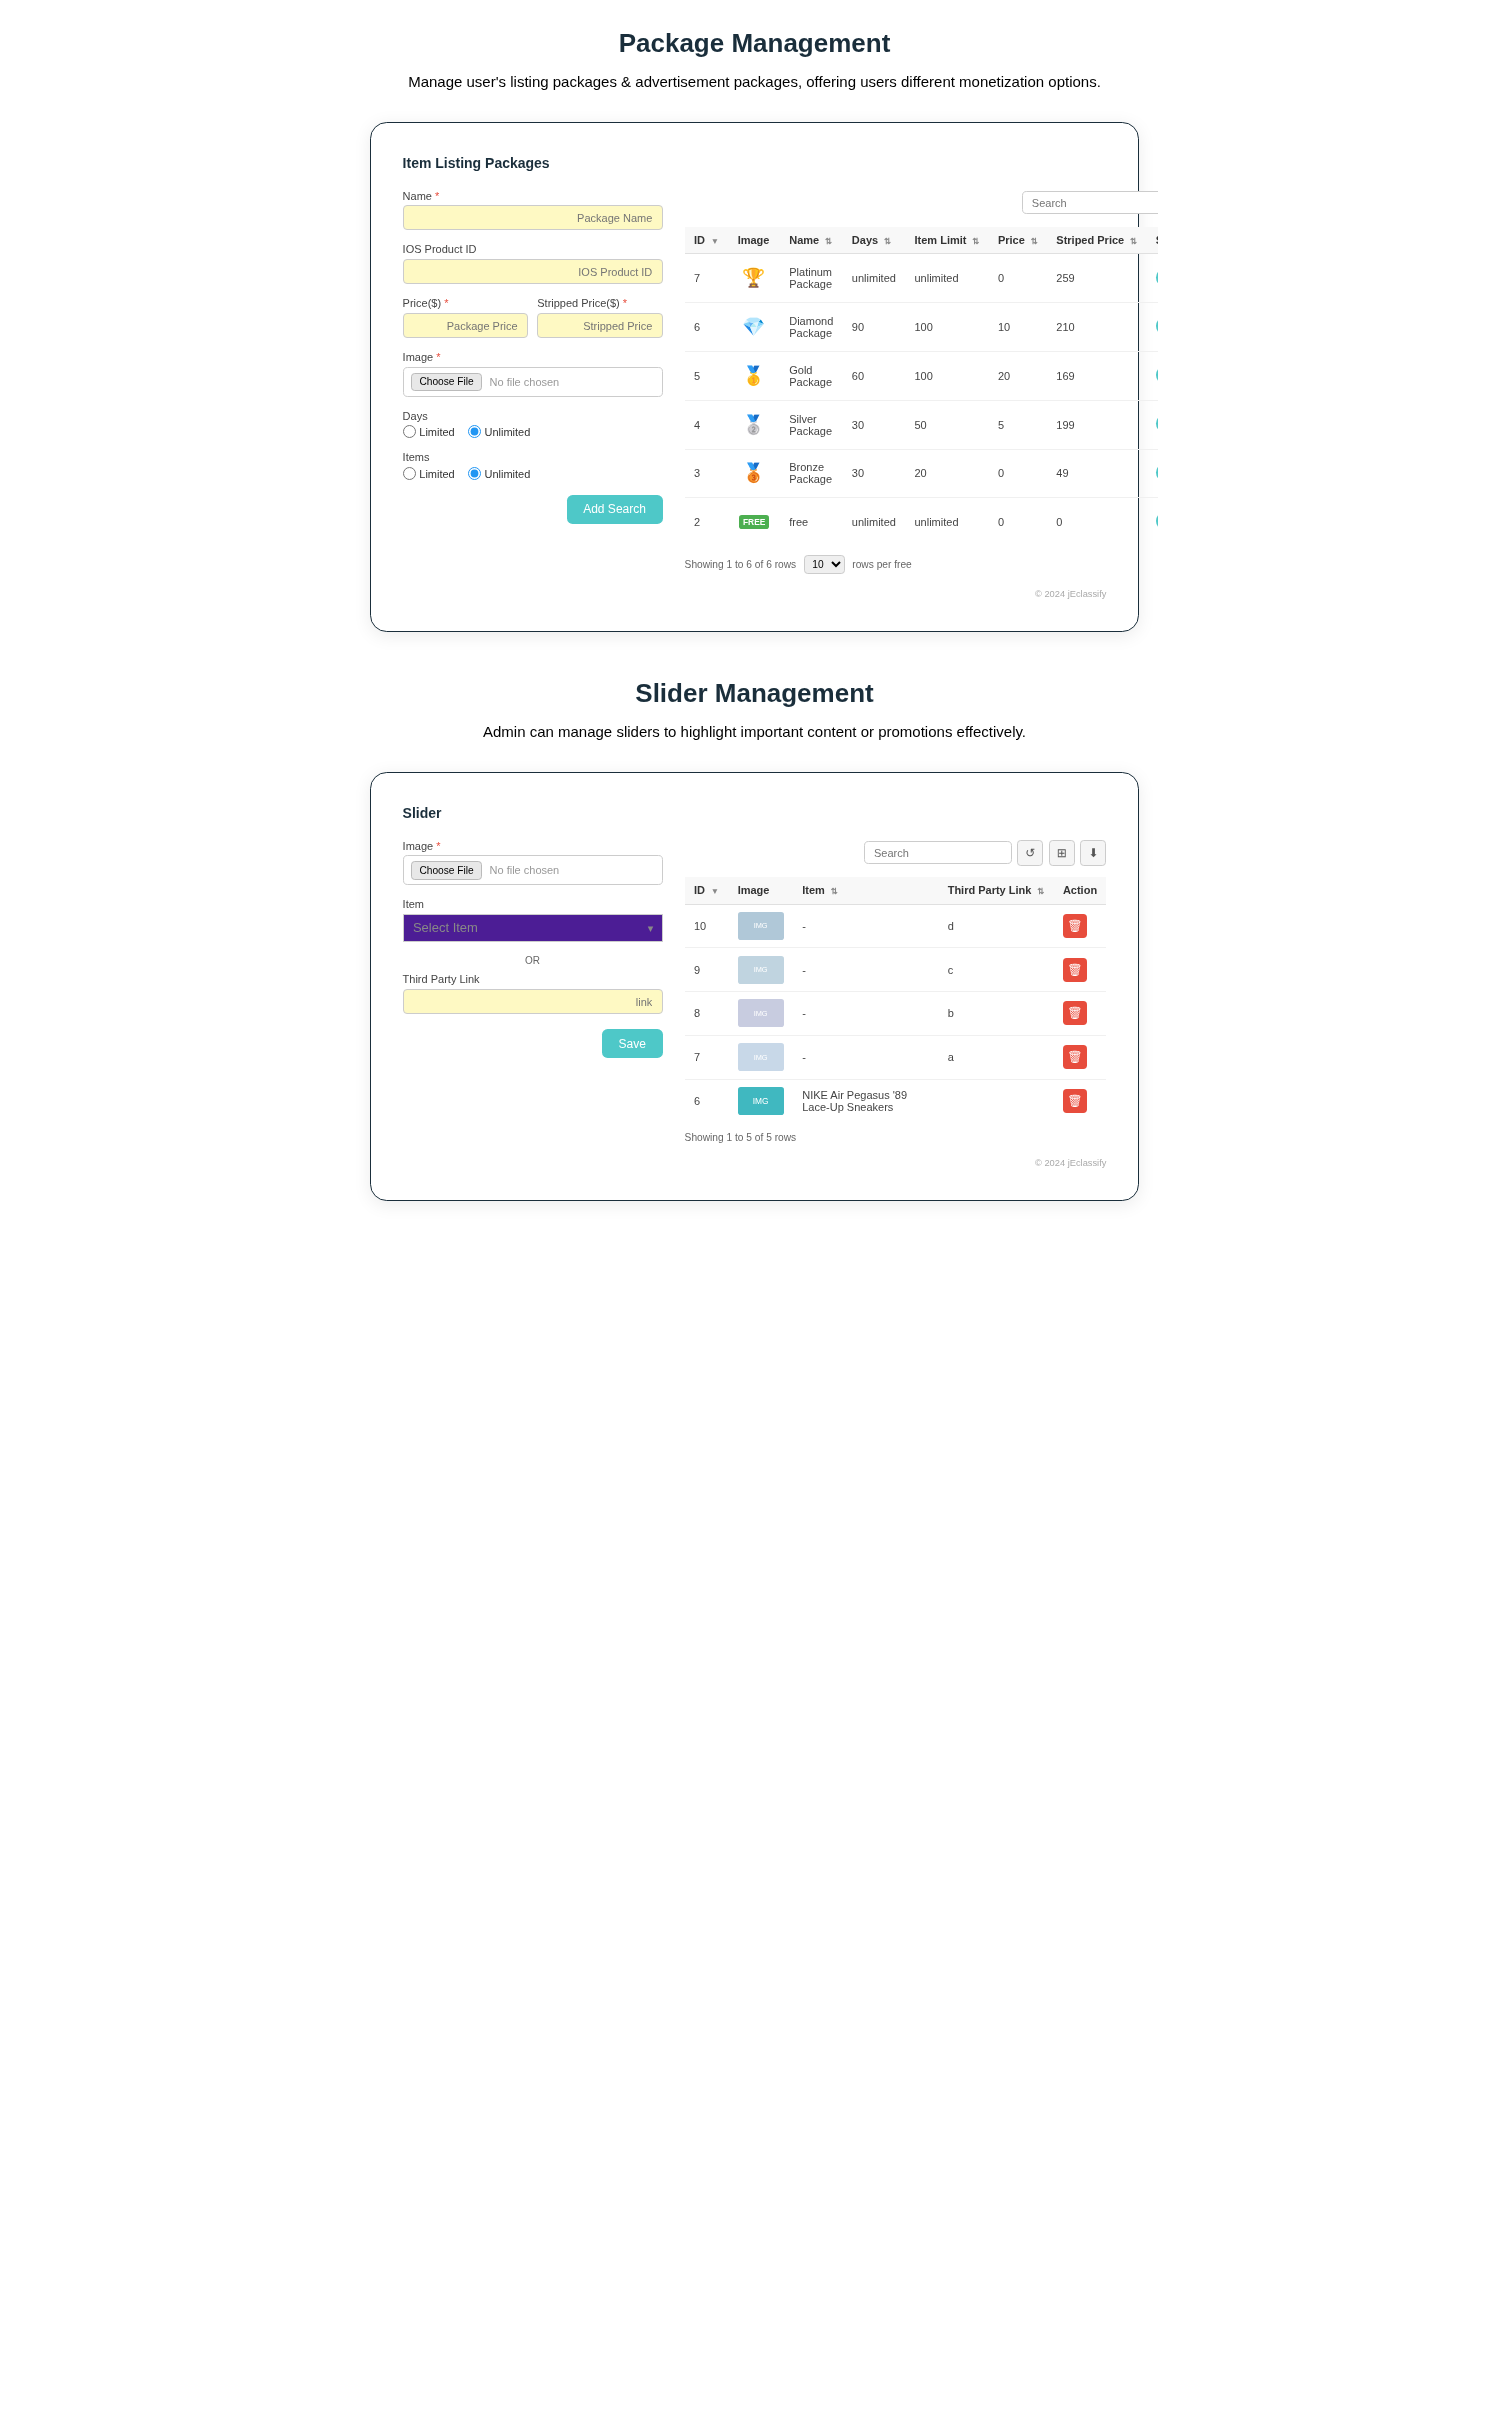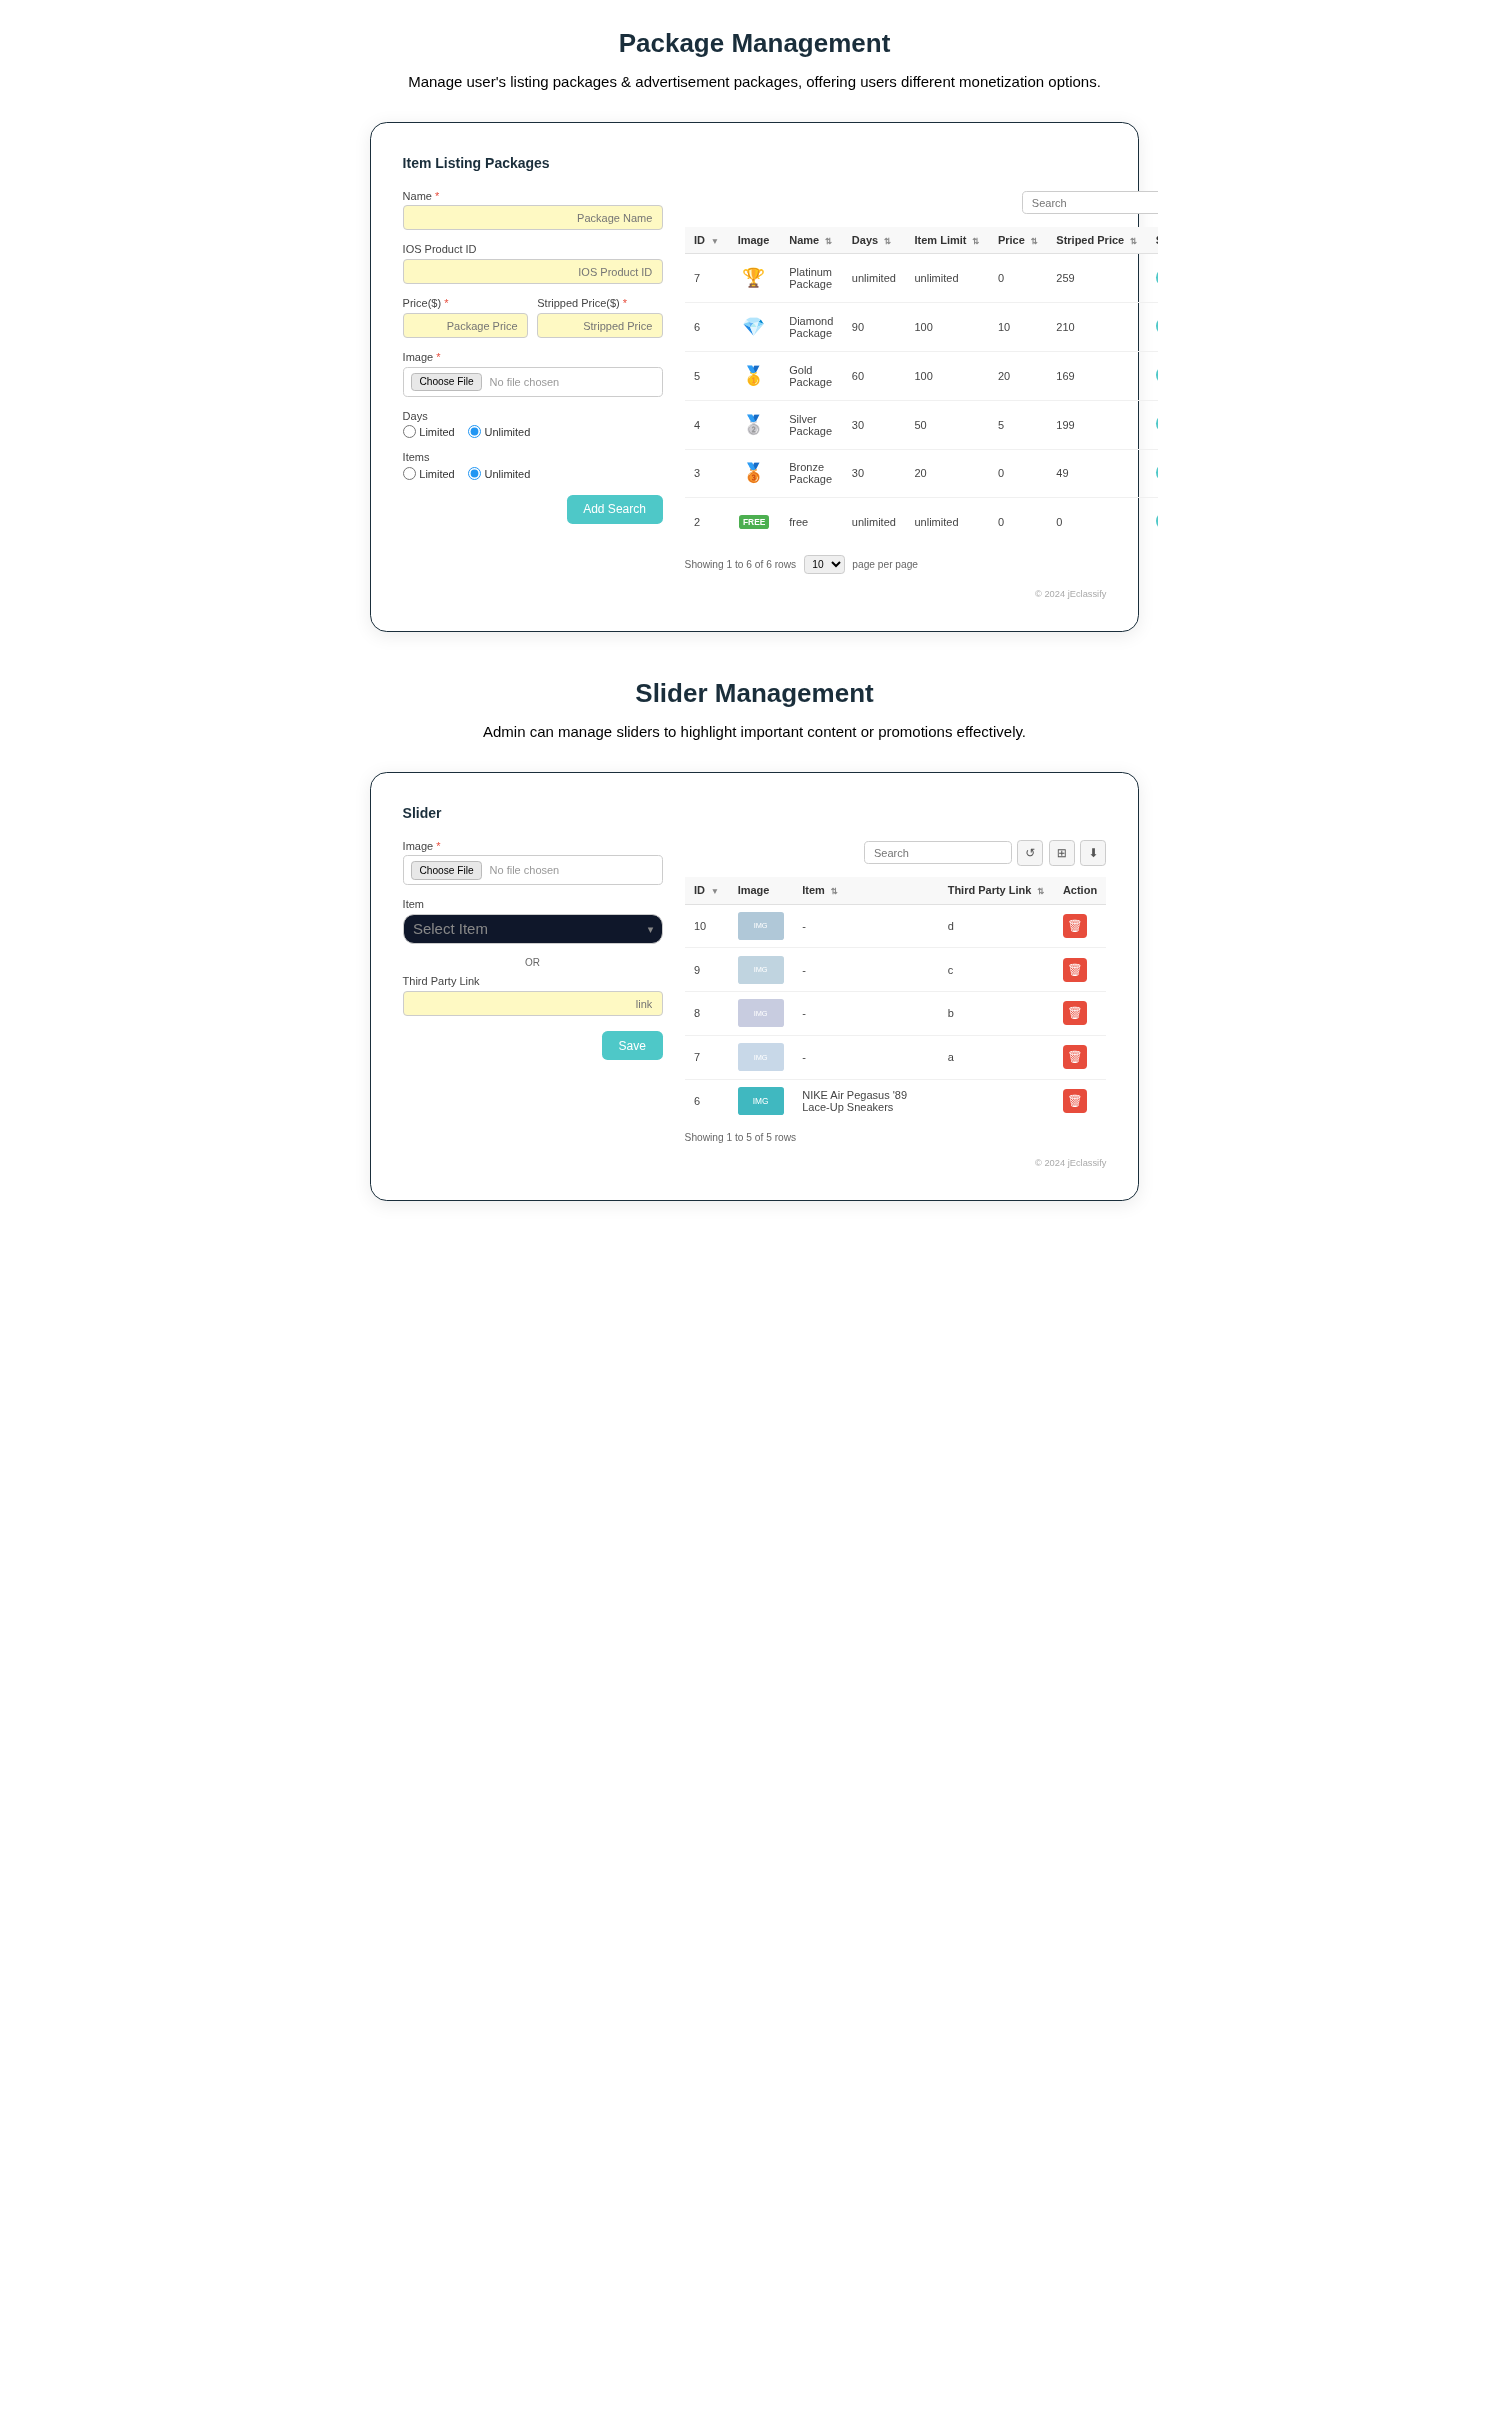--- a/index.html
+++ b/index.html
@@ -300,26 +300,26 @@
       text-align: right;
       font-size: 9.3px;
       color: #aaa;
       margin-top: 15px;
     }
 
     
     .form-select {
       width: 100%;
       border: 0.9px solid #ccc;
-      border-radius: 11px;
+      border-radius: 0;
       padding: 5.6px 9.3px;
-      font-size: 15px;
+      font-size: 13px;
       color: #888;
       outline: none;
-      background: #0f172a;
+      background: #4c1d95;
       appearance: none;
     }
     .select-wrapper {
       position: relative;
     }
     .select-wrapper::after {
       content: '▾';
       position: absolute;
       right: 9.3px;
       top: 50%;
@@ -581,21 +581,21 @@
     </tr>
           </tbody>
       </table>
       <div class="table-footer">
         <span>Showing 1 to 6 of 6 rows</span>
         <select class="rows-select">
           <option>10</option>
           <option>25</option>
           <option>50</option>
         </select>
-        <span>page per page</span>
+        <span>rows per free</span>
       </div>
     </div>
   </div>
   <div class="copyright">© 2024 jEclassify</div>
 </div>
 
 <h1 class="section-title">Slider Management</h1>
 <p class="section-subtitle">Admin can manage sliders to highlight important
 content or promotions effectively.</p>
 

